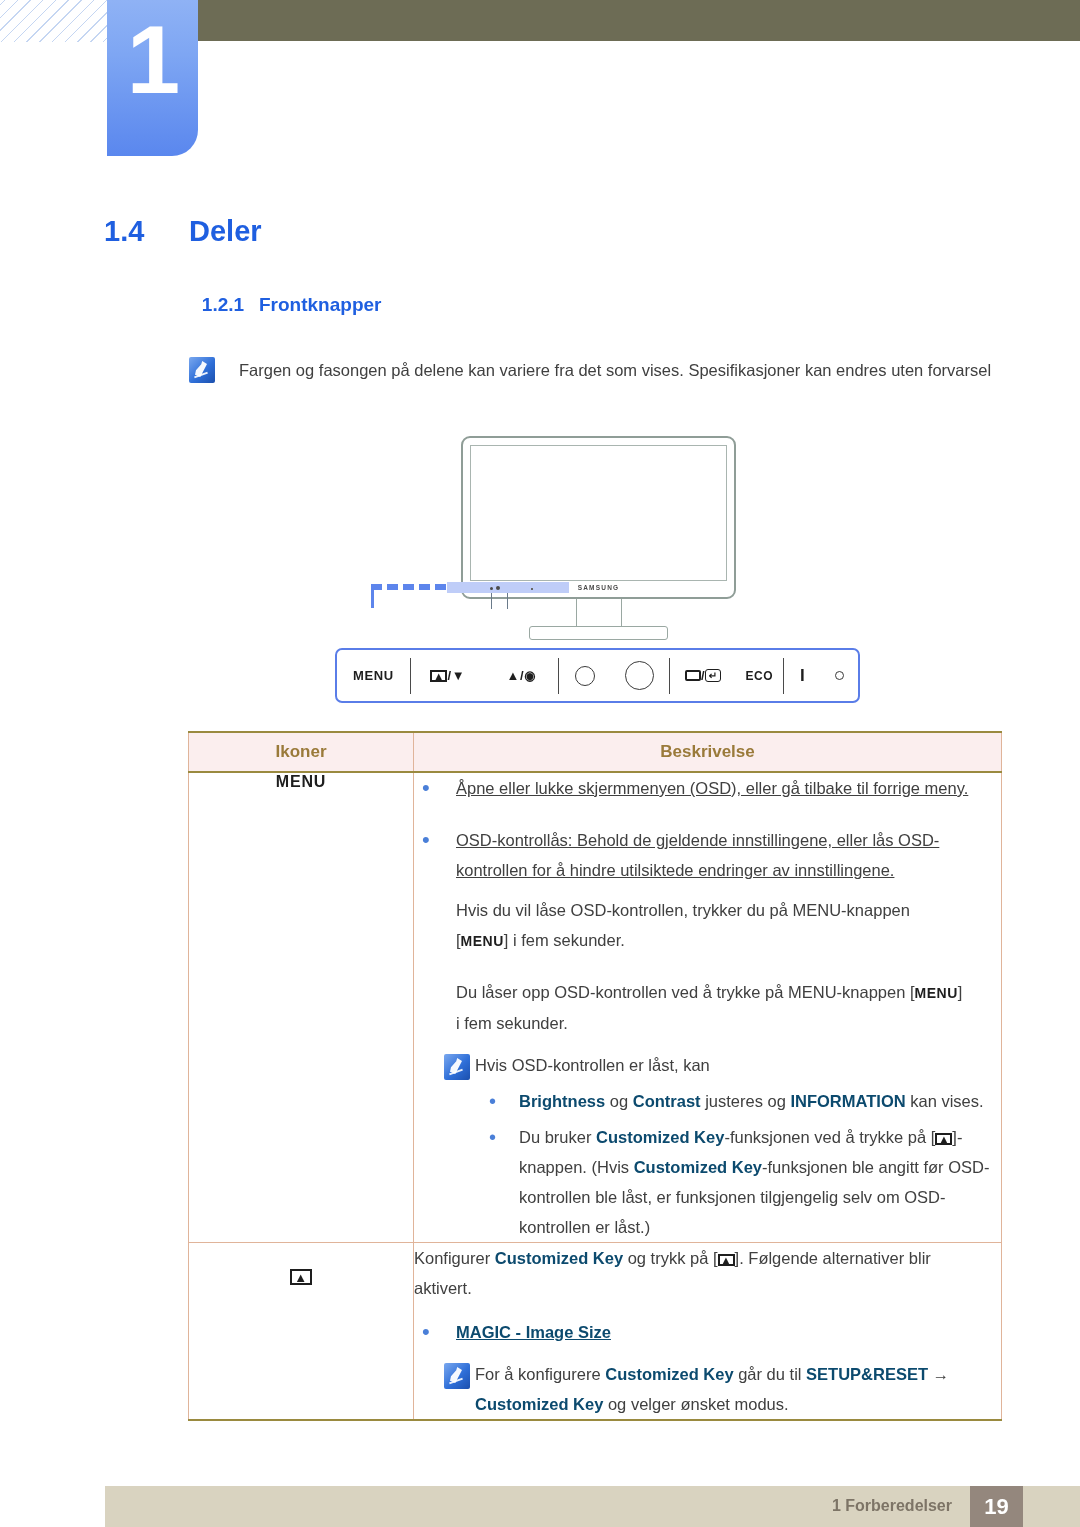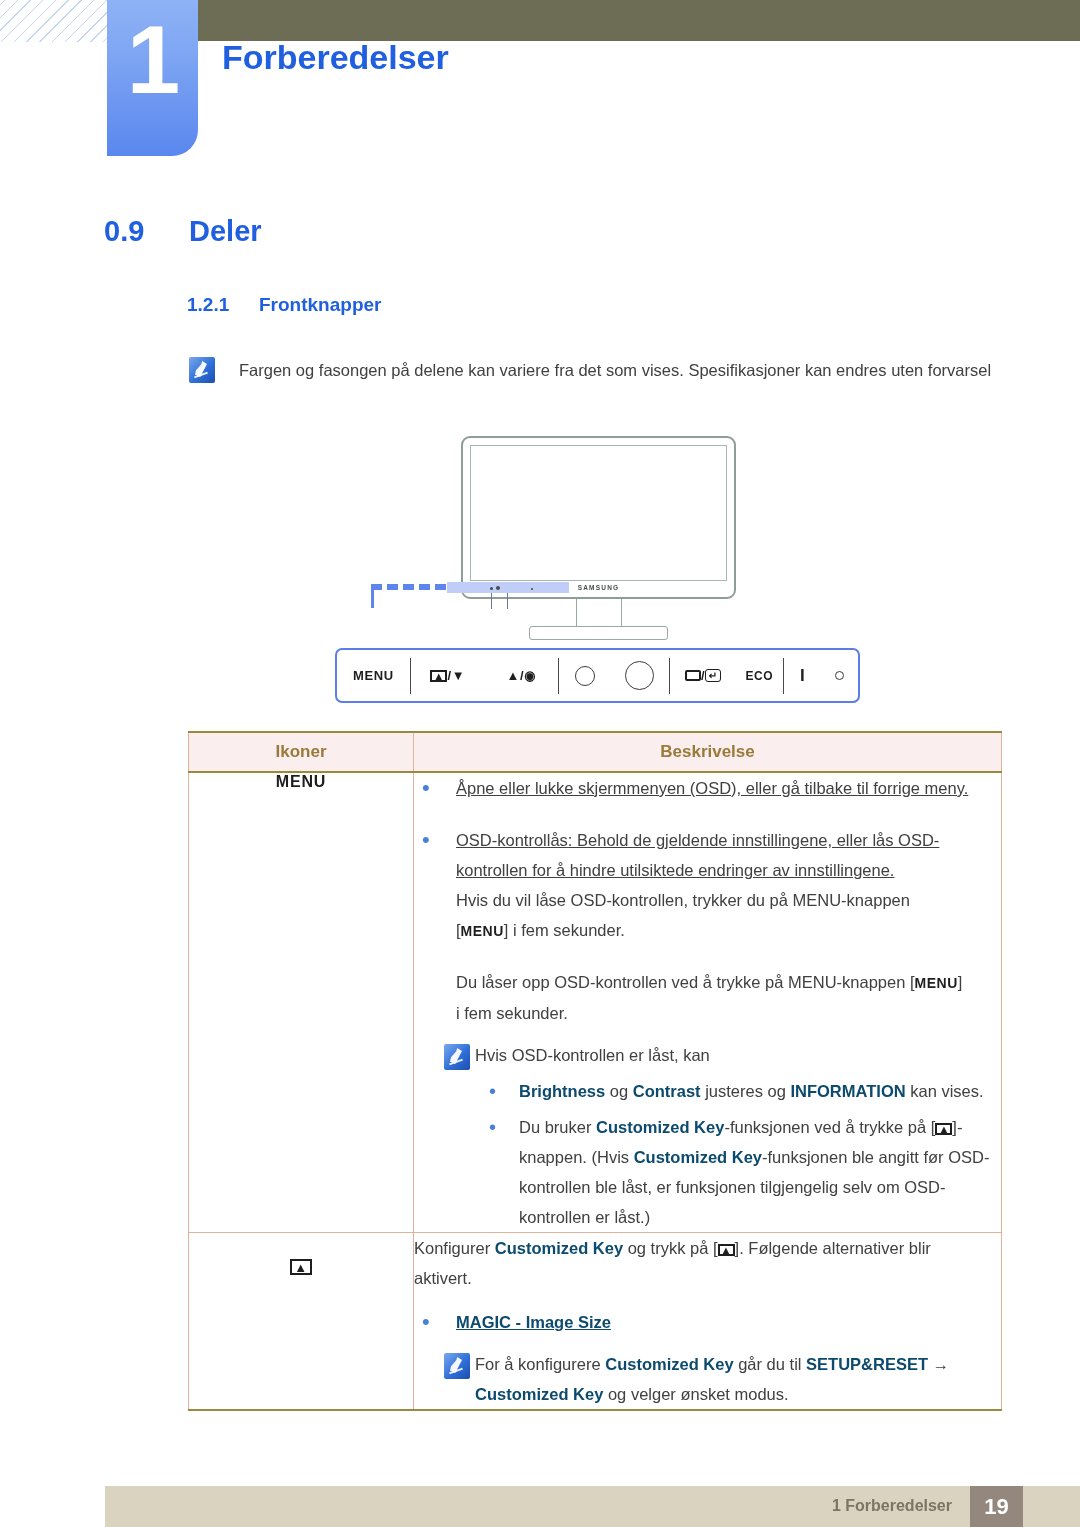--- a/index.html
+++ b/index.html
@@ -82,21 +82,21 @@
   }
   .h-sec .num { display: inline-block; width: 85px; }
   .h-sub {
     position: absolute;
     left: 187px;
     top: 294px;
     font-size: 19px;
     font-weight: bold;
     color: #1f5fe0;
   }
-  .h-sub .num { display: inline-block; width: 72px; }
+  .h-sub .num { display: inline-block; width: 72px; text-align: center; }
 
   
   .note-top {
     position: absolute;
     left: 189px;
     top: 355px;
     width: 812px;
     display: flex;
     gap: 24px;
   }
@@ -444,25 +444,24 @@
 </style>
 </head>
 <body>
 
 <div class="header">
   <div class="hatch"></div>
   <div class="olive-bar"></div>
   <div class="chapter-tab">
     <div class="chapter-num">1</div>
   </div>
-  <div class="chapter-title">Forberedelser</div>
 </div>
 
 <div class="h-sec">
-  <span class="num">0.9</span><span>Deler</span>
+  <span class="num">1.4</span><span>Deler</span>
 </div>
 
 <div class="h-sub">
   <span class="num">1.2.1</span><span>Frontknapper</span>
 </div>
 
 <div class="note-top">
   <div class="note-icon"></div>
   <div class="note-text">
     <div>Fargen og fasongen på delene kan variere fra det som vises. Spesifikasjoner kan endres uten forvarsel</div>
@@ -537,21 +536,21 @@
         <div class="bul">
           <div class="dot">•</div>
           <div class="body">Åpne eller lukke skjermmenyen (OSD), eller gå tilbake til forrige meny.</div>
         </div>
 
         <div class="bul" style="margin-top:22px">
           <div class="dot">•</div>
           <div class="body">OSD-kontrollås: Behold de gjeldende innstillingene, eller lås OSD-kontrollen for å hindre utilsiktede endringer av innstillingene.</div>
         </div>
 
-        <div class="plain" style="">
+        <div class="plain" style="margin-top:10px">
           <div>Hvis du vil låse OSD-kontrollen, trykker du på MENU-knappen</div>
           <div><span>[</span><span class="kb">MENU</span><span>] i fem sekunder.</span></div>
         </div>
 
         <div class="plain" style="margin-top:21px">
           <div><span>Du låser opp OSD-kontrollen ved å trykke på MENU-knappen [</span><span class="kb">MENU</span><span>]</span></div>
           <div>i fem sekunder.</div>
         </div>
 
         <div class="inner-note" style="margin-top:12px">

